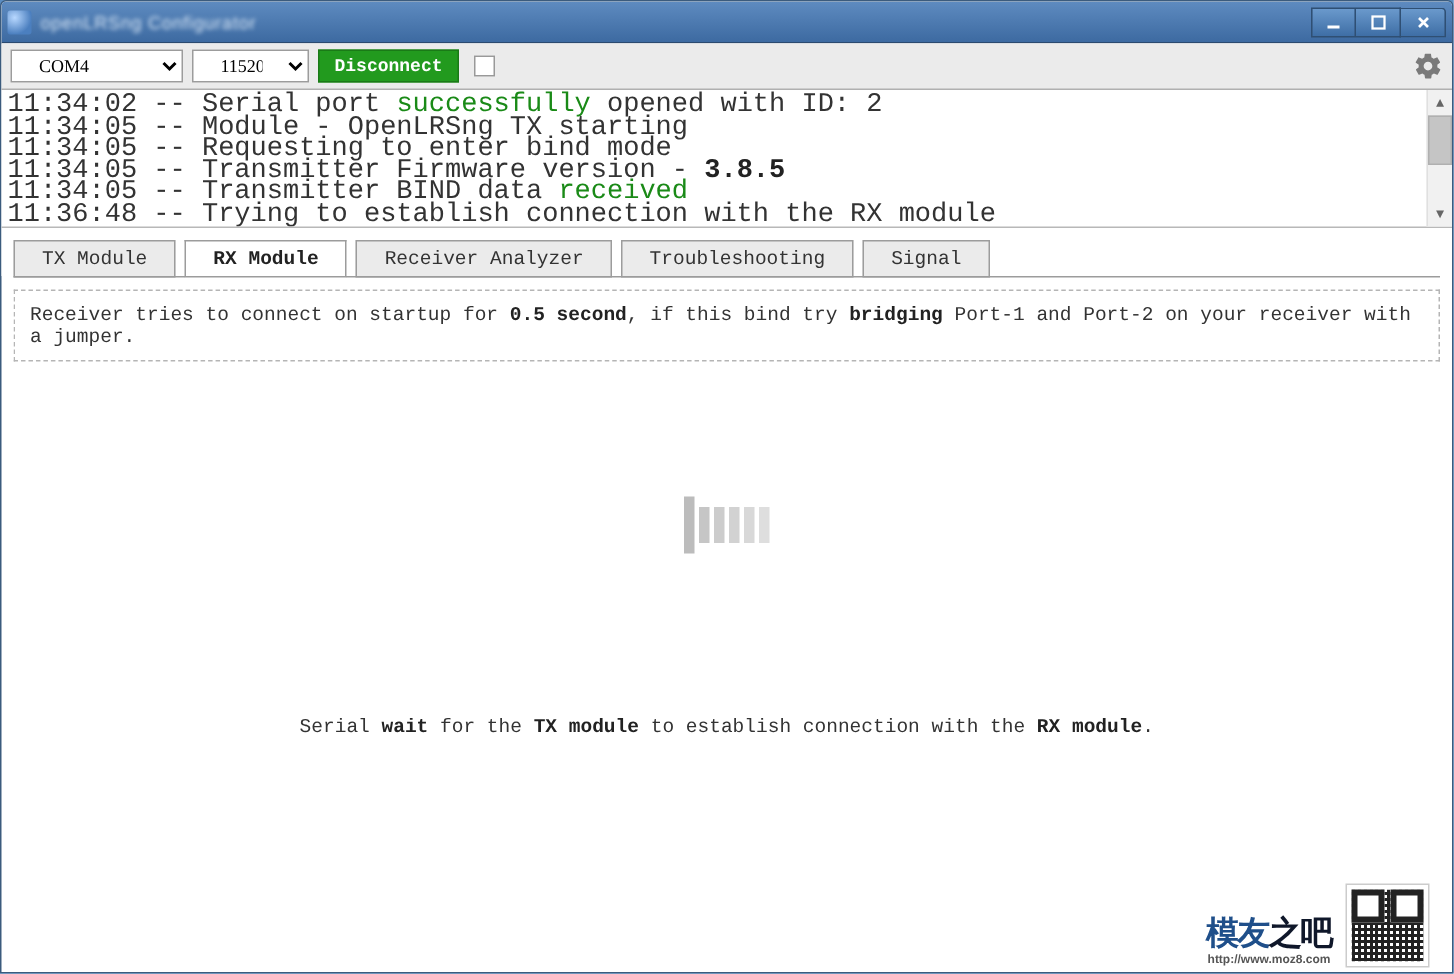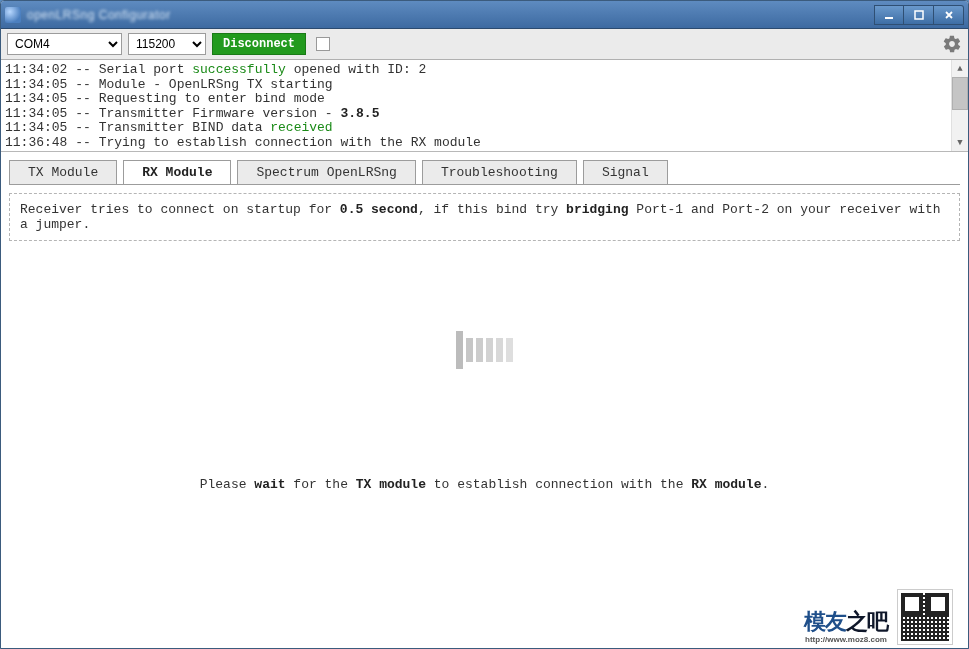--- a/index.html
+++ b/index.html
@@ -66,23 +66,23 @@
     background: #ebebeb;
     border-bottom: 1px solid #b0b0b0;
     display: flex;
     align-items: center;
     gap: 6px;
   }
   .select {
     height: 22px;
     border: 1px solid #9c9c9c;
     background: #fff;
-    font-family: Liberation Sans, sans-serif;
+    font-family: Liberation Serif, serif;
     font-size: 12px;
-    padding: 1px 3px;
+    padding: 1px 14px;
   }
   .select.port { width: 115px; }
   .select.baud { width: 78px; }
   .disconnect-btn {
     height: 22px;
     padding: 0 10px;
     background: #229a1e;
     color: #fff;
     border: 1px solid #1a7a17;
     font-weight: bold;
@@ -108,21 +108,21 @@
   .log-area {
     position: relative;
     height: 92px;
     border-bottom: 1px solid #b8b8b8;
     background: #fff;
     display: flex;
   }
   .log-content {
     flex: 1;
     padding: 3px 4px;
-    font-size: 13px;
+    font-size: 18px;
     line-height: 14.5px;
     white-space: pre;
     overflow: hidden;
   }
   .log-scroll {
     width: 17px;
     background: #f1f1f1;
     border-left: 1px solid #e0e0e0;
     display: flex;
     flex-direction: column;
@@ -297,41 +297,41 @@
       <div class="track">
         <div class="thumb"></div>
       </div>
       <div class="arrow">▼</div>
     </div>
   </div>
 
   <div class="tab-row" id="tab-row">
       <div class="tab">TX Module</div>
       <div class="tab active">RX Module</div>
-      <div class="tab">Spectrum OpenLRSng</div>
+      <div class="tab">Receiver Analyzer</div>
       <div class="tab">Troubleshooting</div>
       <div class="tab">Signal</div>
     </div>
 
   <div class="tab-panel">
     <div class="hint-box">
       <span>Receiver tries to connect on startup for </span><span class="bold dark">0.5 second</span><span>, if this bind try </span><span class="bold dark">bridging</span><span> Port-1 and Port-2 on your receiver with a jumper.</span>
     </div>
 
     <div class="center-area">
       <div class="spinner">
         <div class="bar"></div>
           <div class="bar"></div>
           <div class="bar"></div>
         <div class="bar"></div>
           <div class="bar"></div>
           <div class="bar"></div>
       </div>
       <div class="wait-msg">
-        <span>Please </span><span class="bold dark">wait</span><span> for the </span><span class="bold dark">TX module</span><span> to establish connection with the </span><span class="bold dark">RX module</span><span>.</span>
+        <span>Serial </span><span class="bold dark">wait</span><span> for the </span><span class="bold dark">TX module</span><span> to establish connection with the </span><span class="bold dark">RX module</span><span>.</span>
       </div>
     </div>
 
     <div class="footer">
       <div class="logo">
         <div class="main">
           <span>模友</span>
             <span class="accent">之吧</span>
         </div>
         <div class="sub">http://www.moz8.com</div>

